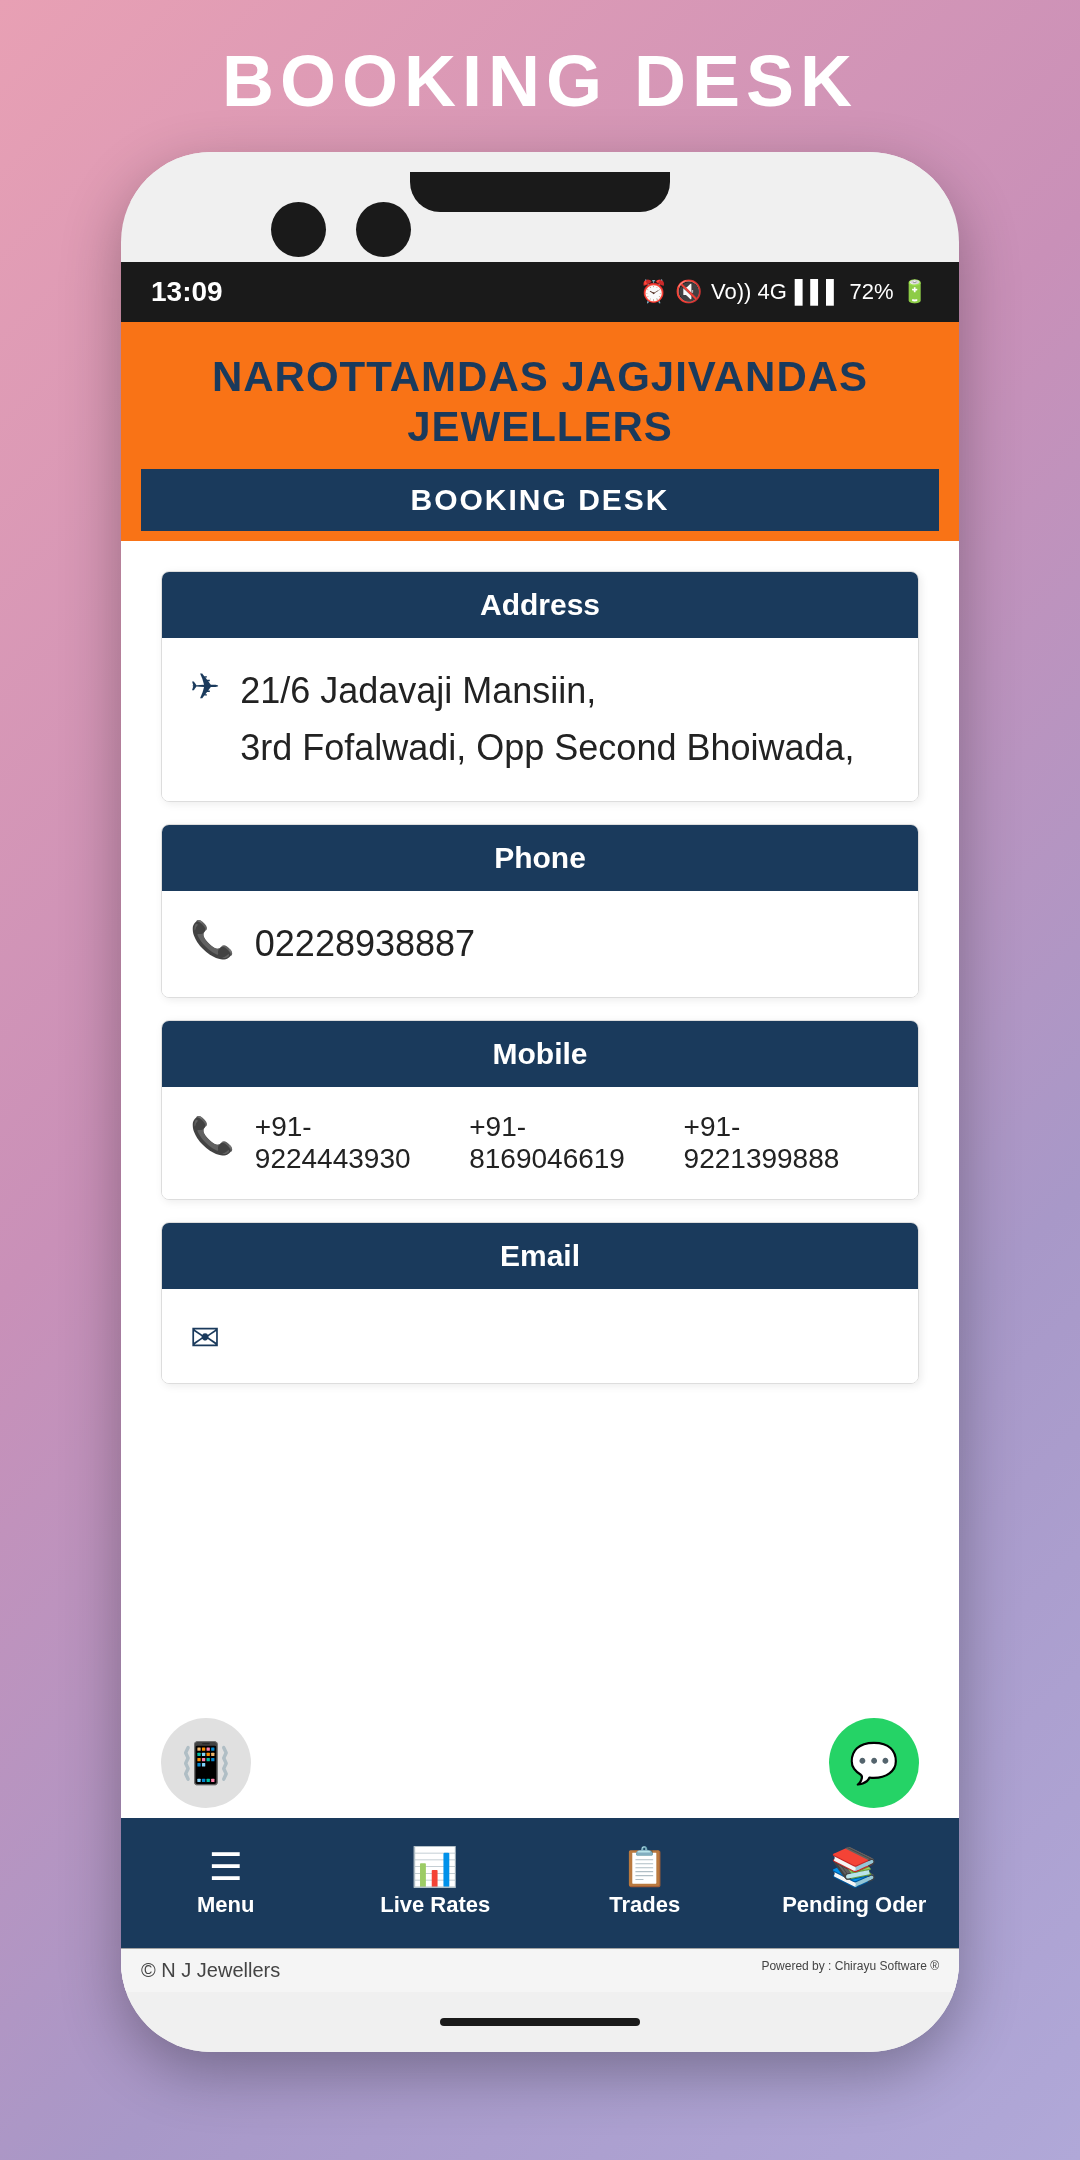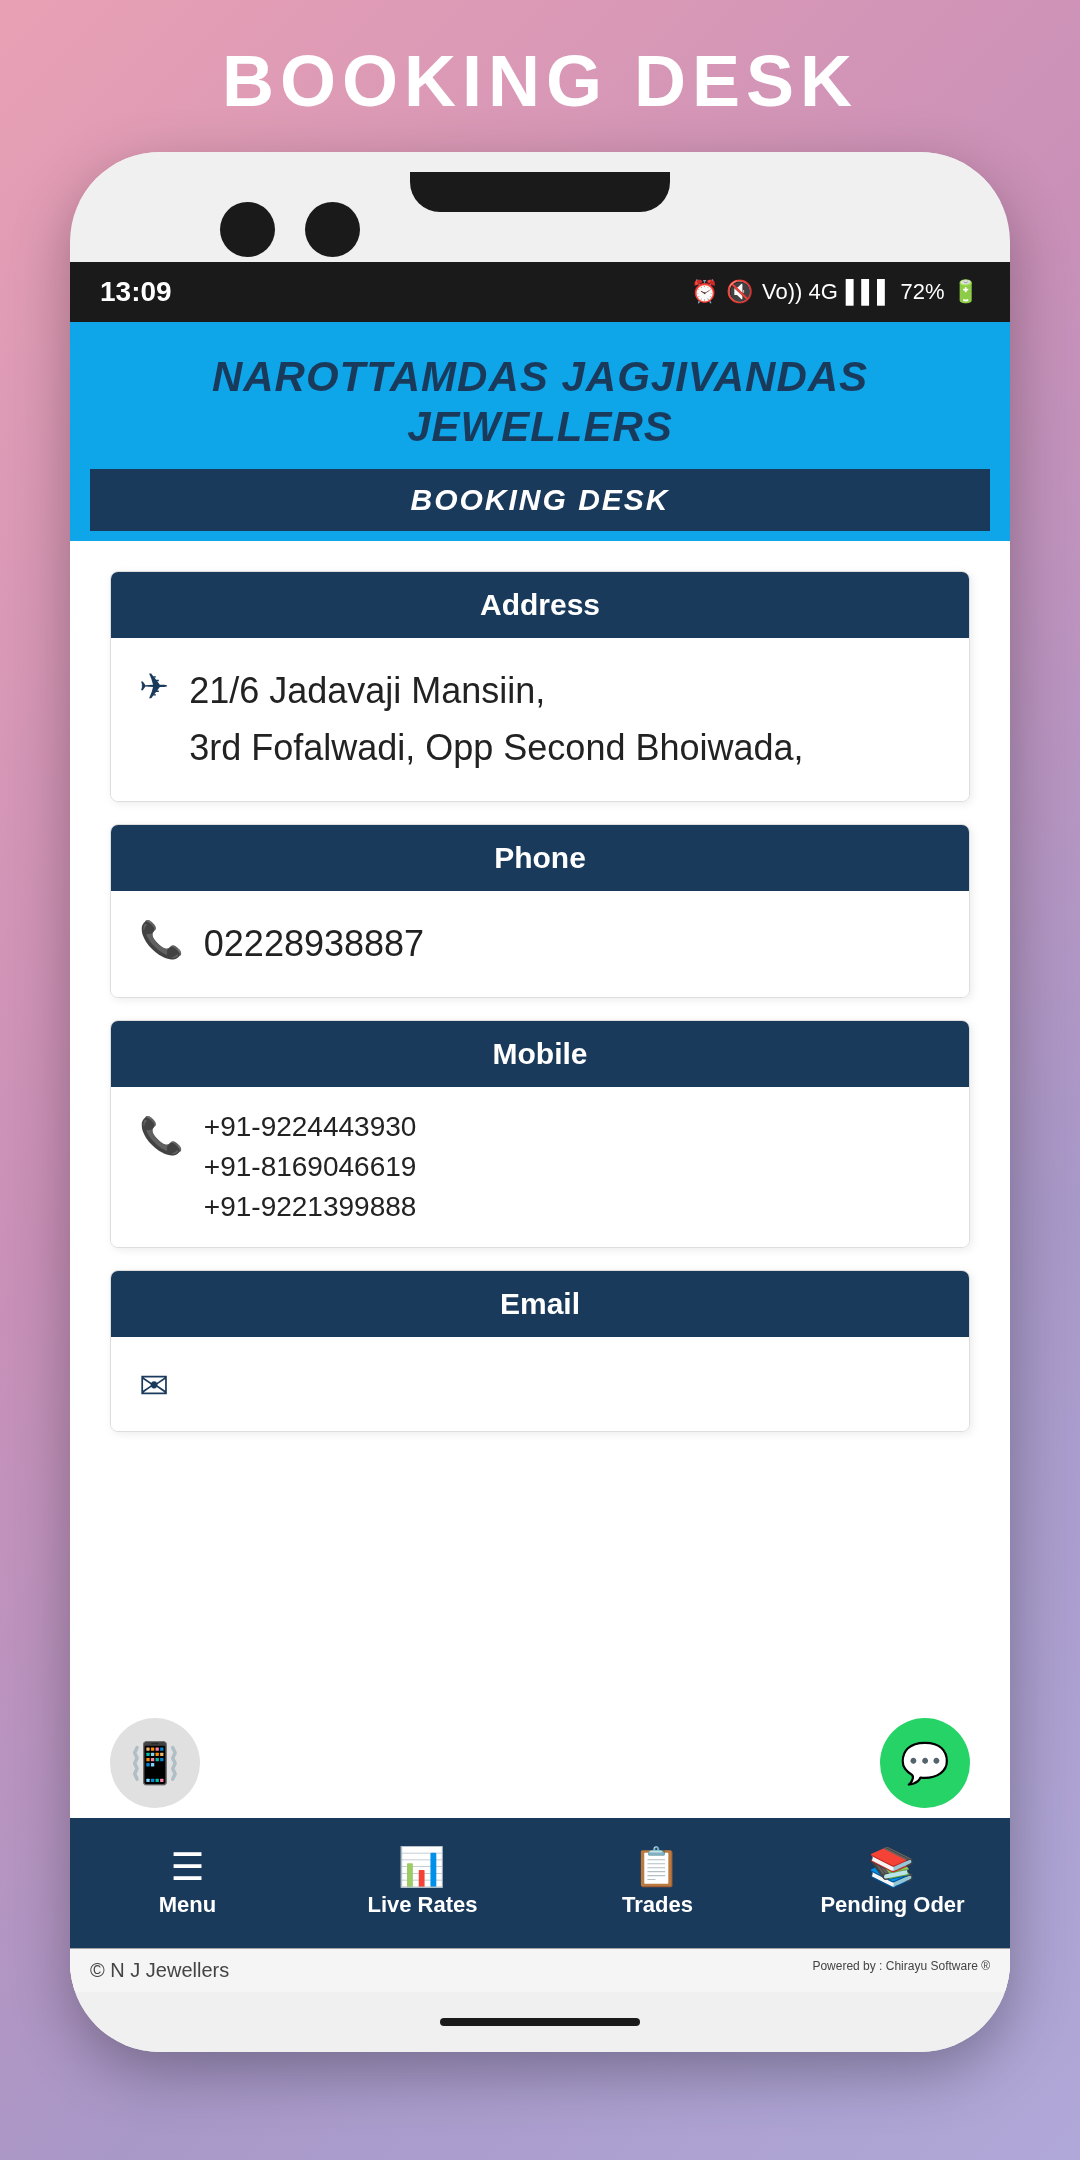--- a/index.html
+++ b/index.html
@@ -27,21 +27,21 @@
     .page-title {
       color: white;
       font-size: 72px;
       font-weight: bold;
       letter-spacing: 6px;
       text-align: center;
     }
 
     
     .phone-mockup {
-      width: 940px;
+      width: 838px;
       min-height: 1900px;
       background: #f0f0f0;
       border-radius: 90px;
       position: relative;
       box-shadow: 0 20px 60px rgba(0,0,0,0.3);
       display: flex;
       flex-direction: column;
       overflow: hidden;
     }
 
@@ -111,22 +111,21 @@
       background: white;
       display: flex;
       flex-direction: column;
       overflow: hidden;
     }
 
     
     .app-header {
       padding: 30px 20px 10px 20px;
       text-align: center;
-      background: #0ea5e9;
-      font-style: italic;
+      background: #f97316;
     }
 
     .jeweller-name {
       color: #1a3a5c;
       font-size: 42px;
       font-weight: 900;
       text-align: center;
       line-height: 1.2;
       letter-spacing: 1px;
     }
@@ -185,21 +184,21 @@
     }
 
     .card-text {
       color: #222;
       font-size: 36px;
       line-height: 1.6;
     }
 
     .mobile-numbers {
       display: flex;
-      flex-direction: column;
+      flex-direction: row;
       gap: 8px;
     }
 
     .mobile-numbers span {
       display: block;
       font-size: 28px;
       color: #222;
     }
 
     

